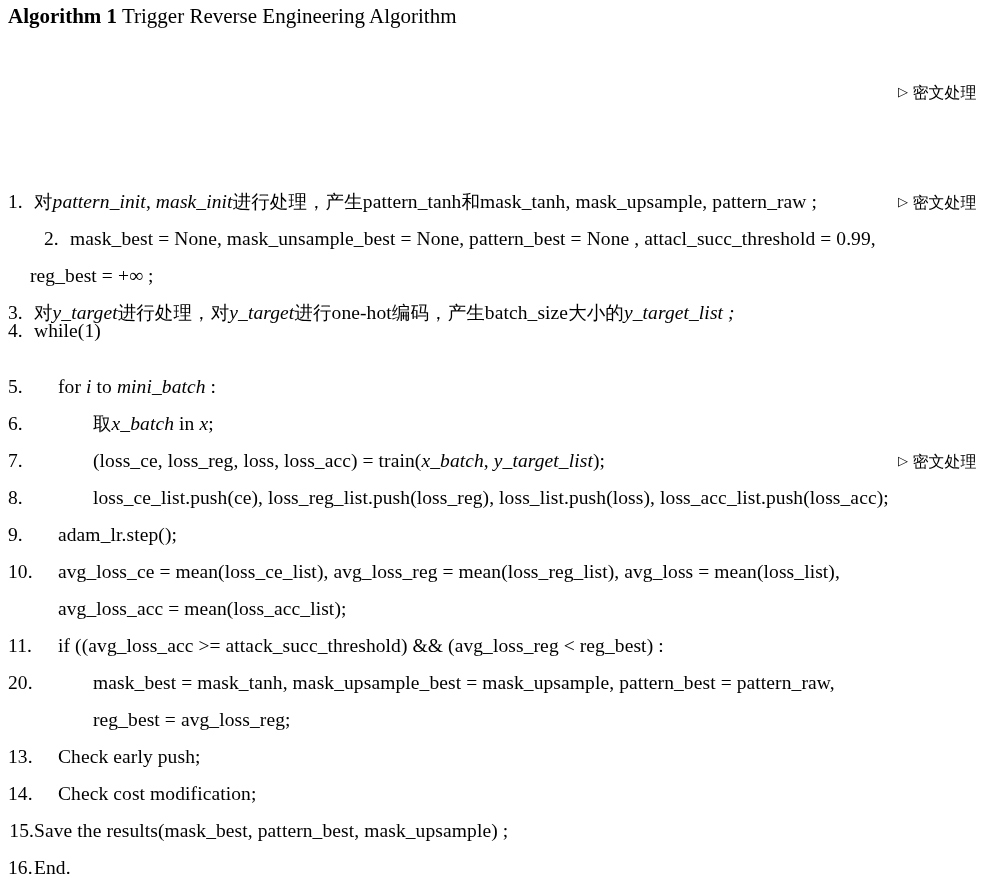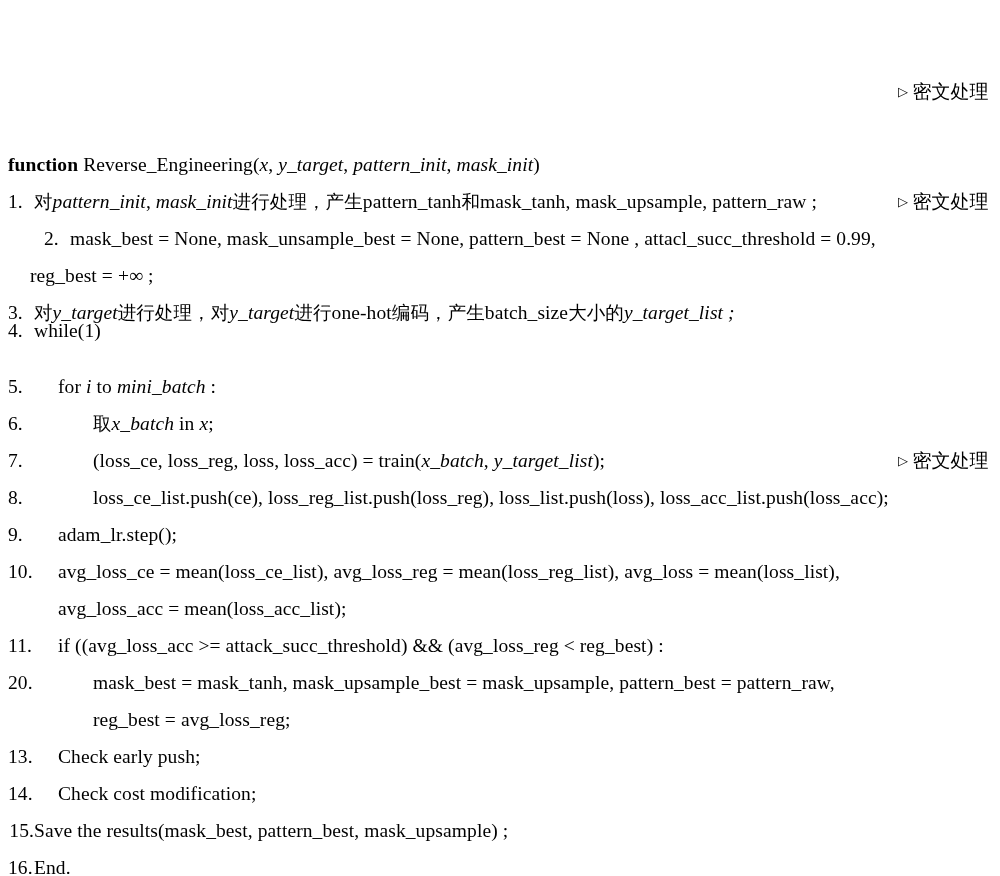--- a/index.html
+++ b/index.html
@@ -54,47 +54,47 @@
     line-height: 26px;
     white-space: nowrap;
   }
   .comment .tri {
     font-family: "DejaVu Sans", sans-serif;
     font-size: 13px;
     vertical-align: 2px;
   }
   .comment .ctext {
     font-family: Liberation Sans, sans-serif;
-    font-size: 19px;
+    font-size: 16px;
   }
   .odot {
     font-family: "DejaVu Sans", sans-serif;
     font-size: 18px;
     vertical-align: 1px;
   }
   .minus {
     font-family: "DejaVu Sans", sans-serif;
     font-size: 17px;
   }
 </style>
 </head>
 <body>
 
 <div id="algorithm-block">
 
+  <div class="alg-title">
+    <span class="kw">Algorithm 1</span><span> Trigger Reverse Engineering Algorithm</span>
+  </div>
 
 
 
   <div class="comment" style="left:898px; top:79px;">
     <span class="tri">▷</span> <span class="ctext">密文处理</span>
   </div>
 
-  <div class="line" style="left:8px; top:152px;">
-    <span class="kw">function</span><span> Reverse_Engineering(</span><span class="it">x</span><span>, </span><span class="it">y_target</span><span>, </span><span class="it">pattern_init</span><span>, </span><span class="it">mask_init</span><span>)</span>
-  </div>
 
   <div id="steps-container">
       <div class="line" style="left: 8px; top: 189px;"><span class="num" style="width: 26px;">1.</span><span class="cjk">对</span><span class="it">pattern_init</span><span>, </span><span class="it">mask_init</span><span class="cjk">进行处理，产生</span><span>pattern_tanh</span><span class="cjk">和</span><span>mask_tanh, mask_upsample, pattern_raw ;</span></div>
       <div class="comment" style="left: 898px; top: 189px;"><span class="tri">▷</span> <span class="ctext">密文处理</span></div>
       <div class="line" style="left: 8px; top: 226px; margin-left: 36px;"><span class="num" style="width: 26px;">2.</span><span>mask_best = None, mask_unsample_best = None, pattern_best = None , attacl_succ_threshold = 0.99,</span></div>
       <div class="line" style="left: 8px; top: 263px;"><span class="num" style="width: 22px;"></span><span>reg_best = +∞ ;</span></div>
       <div class="line" style="left: 8px; top: 300px;"><span class="num" style="width: 26px;">3.</span><span class="cjk">对</span><span class="it">y_target</span><span class="cjk">进行处理，对</span><span class="it">y_target</span><span class="cjk">进行</span><span>one-hot</span><span class="cjk">编码，产生</span><span>batch_size</span><span class="cjk">大小的</span><span class="it">y_target_list ;</span></div>
       <div class="line" style="left: 8px; top: 318px;"><span class="num" style="width: 26px;">4.</span><span>while(1)</span></div>
       <div class="line" style="left: 8px; top: 374px;"><span class="num" style="width: 50px;">5.</span><span>for </span><span class="it">i</span><span> to </span><span class="it">mini_batch</span><span> :</span></div>
       <div class="line" style="left: 8px; top: 411px;"><span class="num" style="width: 85px;">6.</span><span class="cjk">取</span><span class="it">x_batch</span><span> in </span><span class="it">x</span><span>;</span></div>

